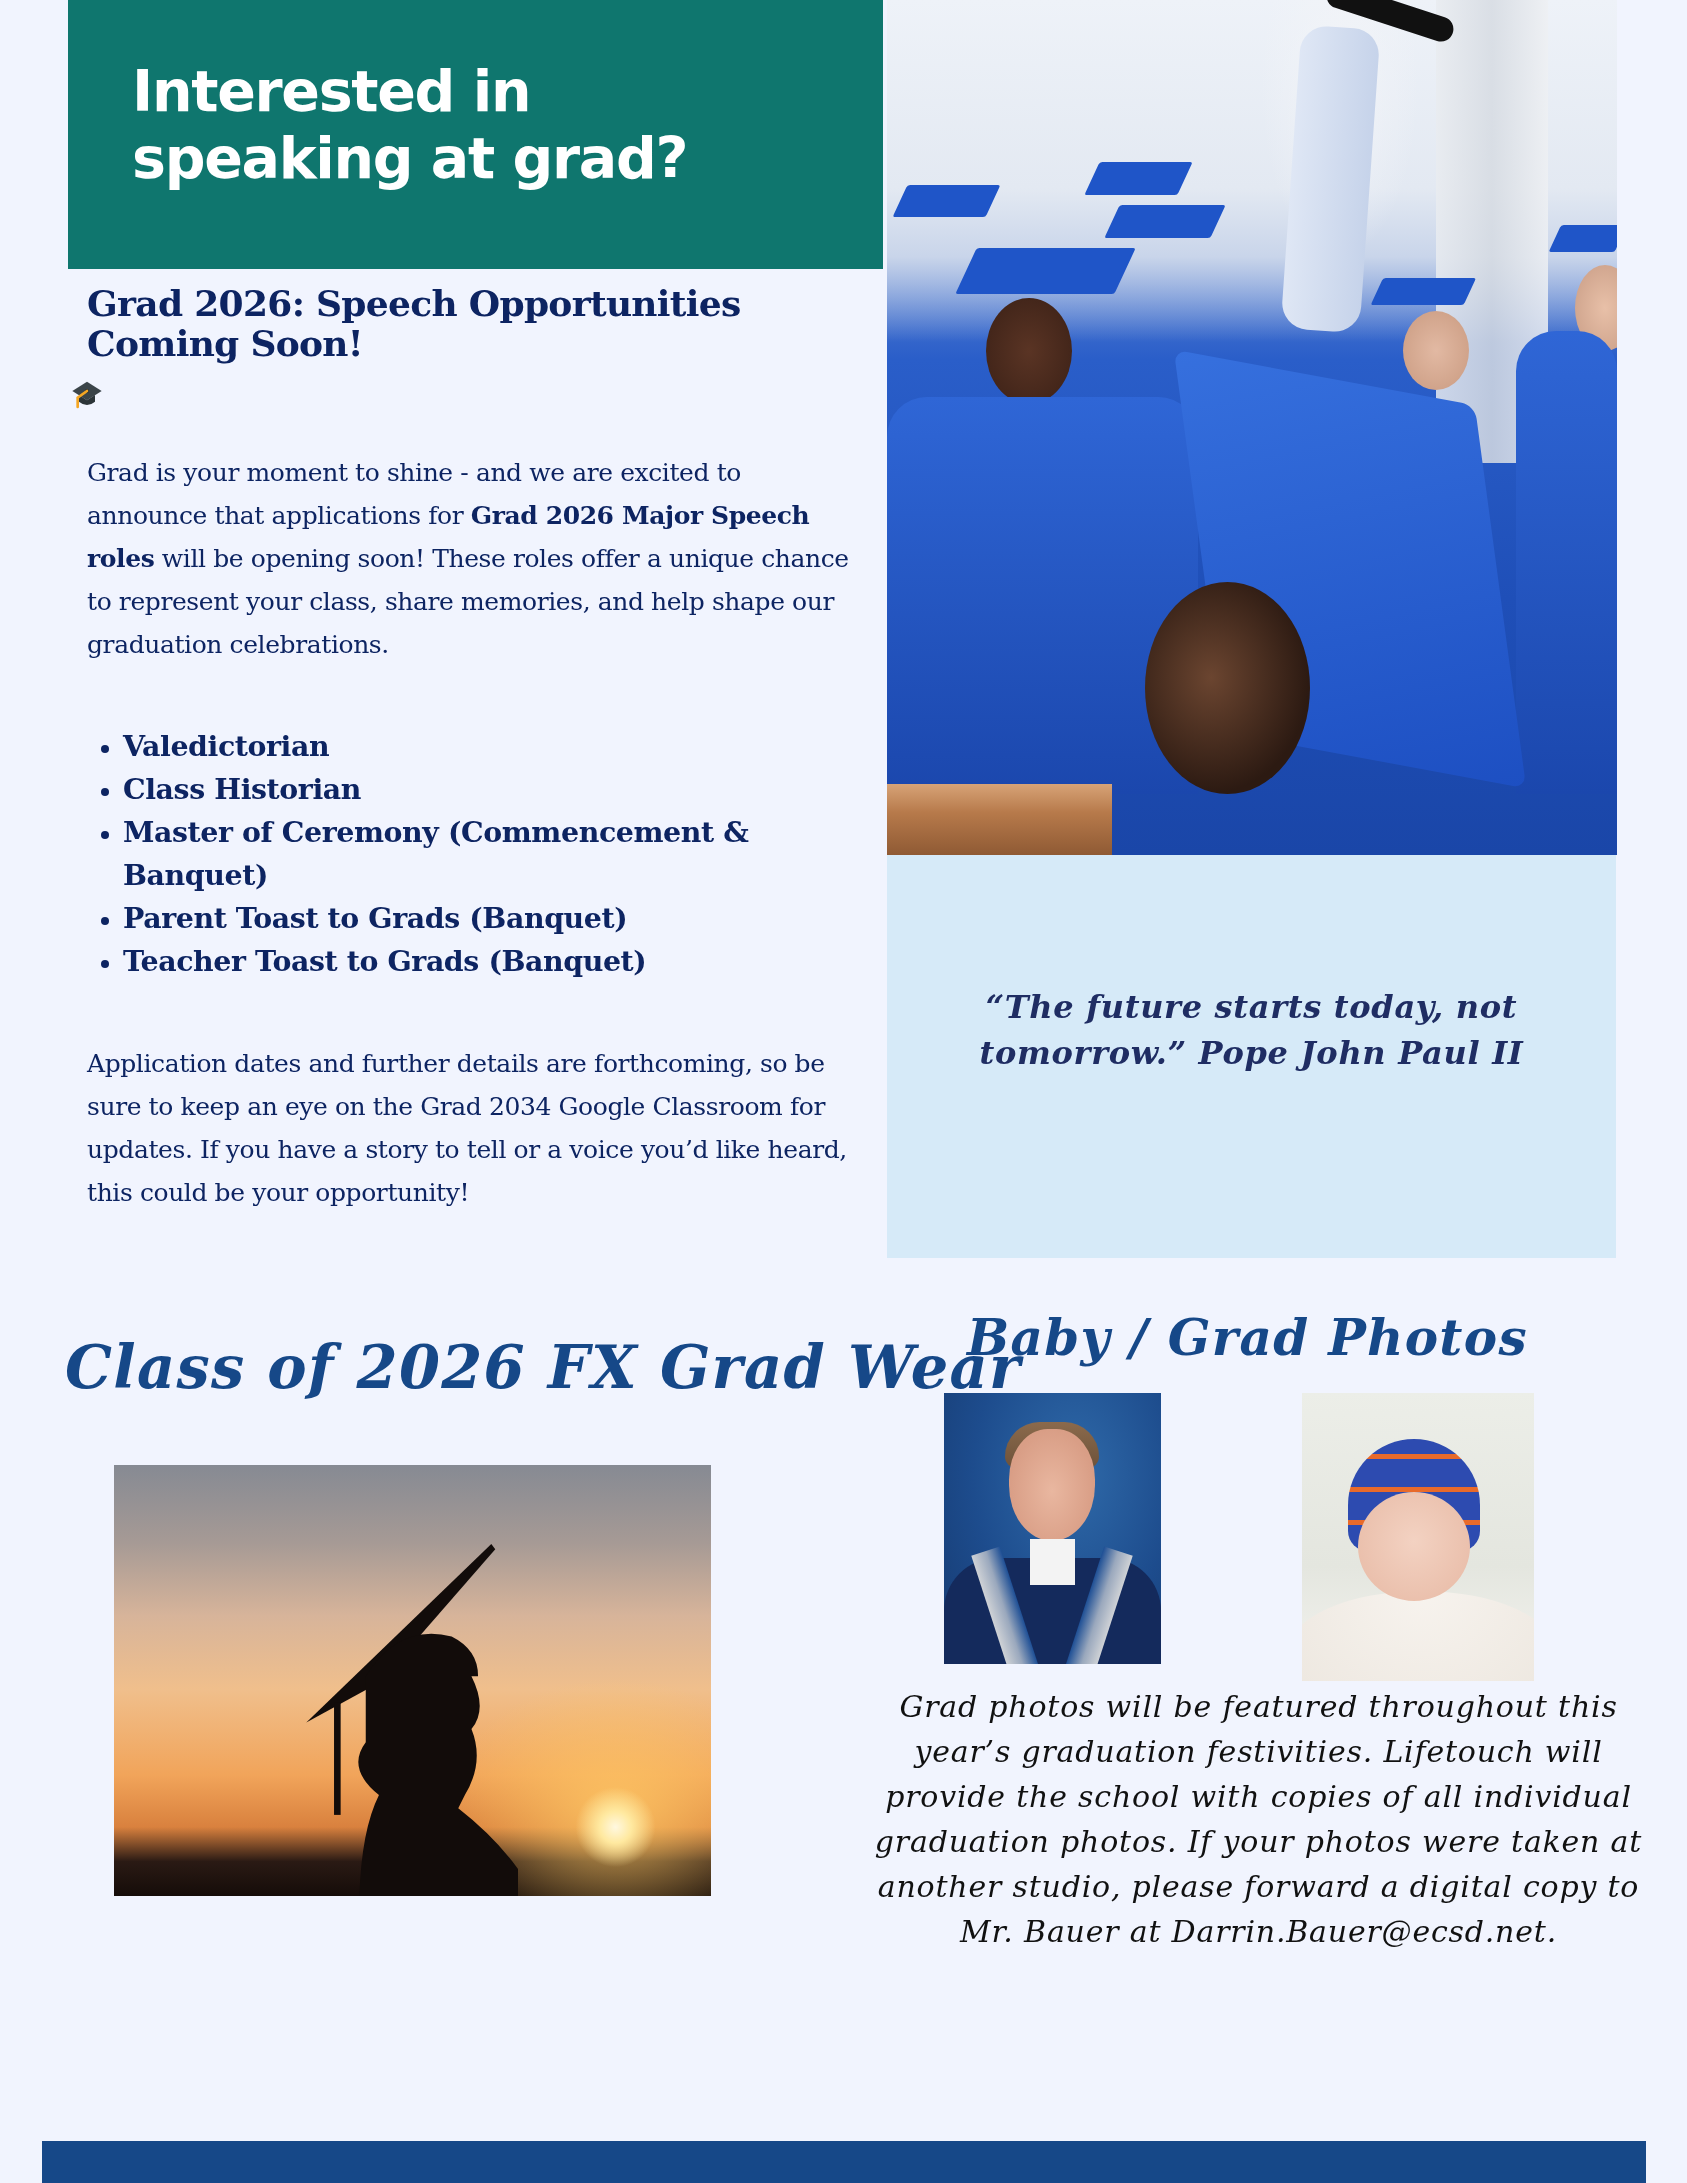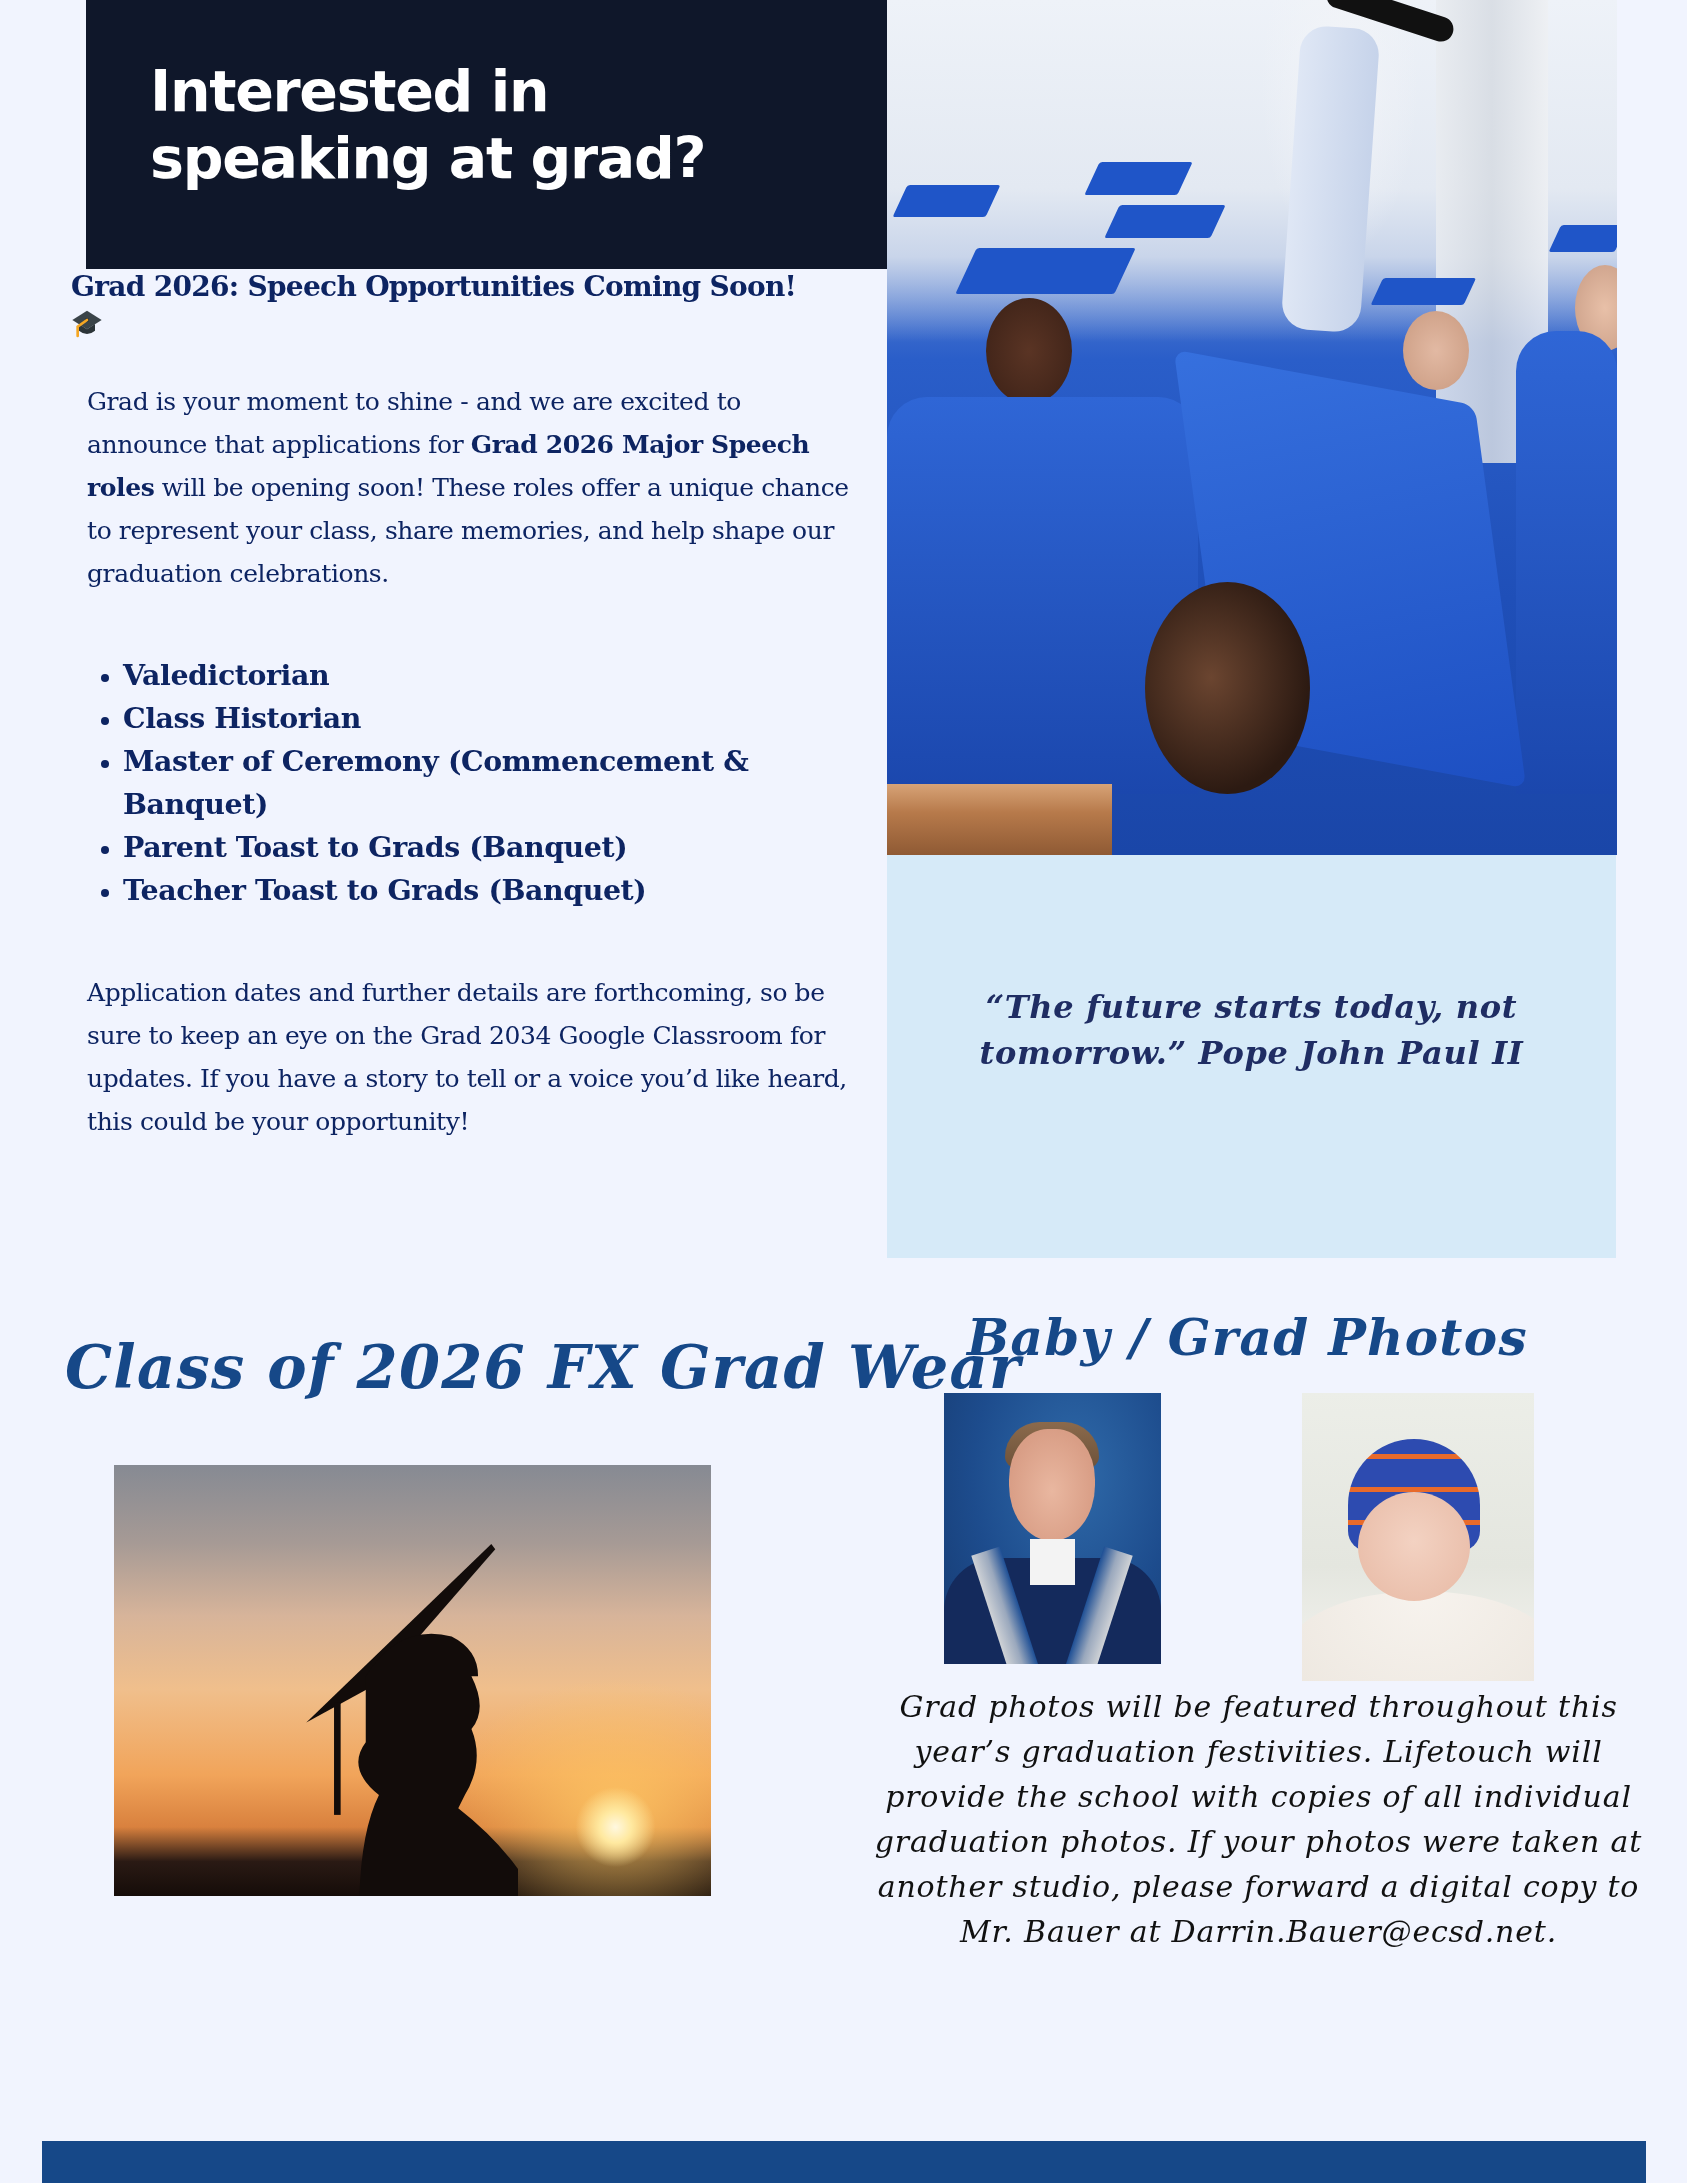--- a/index.html
+++ b/index.html
@@ -5,39 +5,39 @@
   html, body { margin: 0; padding: 0; }
   body {
     width: 1687px; height: 2183px; position: relative; overflow: hidden;
     background: #F1F4FE;
     font-family: "DejaVu Serif", serif;
   }
   .abs { position: absolute; }
 
   
   .title-box {
-    left: 86px; top: 0; width: 815px; height: 269px;
-    background: #0f172a;
+    left: 68px; top: 0; width: 815px; height: 269px;
+    background: #0f766e;
   }
   .title-text {
     position: absolute; left: 64px; top: 58px;
     color: #ffffff;
     font-family: "DejaVu Sans", sans-serif; font-weight: bold;
     font-size: 57px; line-height: 67px; letter-spacing: -1.3px;
     margin: 0;
   }
 
   
   .left-col {
     left: 71px; top: 267px; width: 804px;
     color: #0D2462;
     font-family: "DejaVu Serif", serif;
   }
   .subhead {
-    font-size: 28px; font-weight: bold; line-height: 40px; margin: 0;
+    font-size: 36px; font-weight: bold; line-height: 40px; margin: 16px;
     letter-spacing: -0.7px;
   }
   .cap-emoji {
     display: block; width: 32px; height: 32px; margin-top: 1.3px; position: relative;
   }
   .body-p {
     font-size: 25px; line-height: 43px; margin: 16px; letter-spacing: -0.4px;
   }
   .body-p b { font-weight: bold; }
   .gap { height: 43px; }

